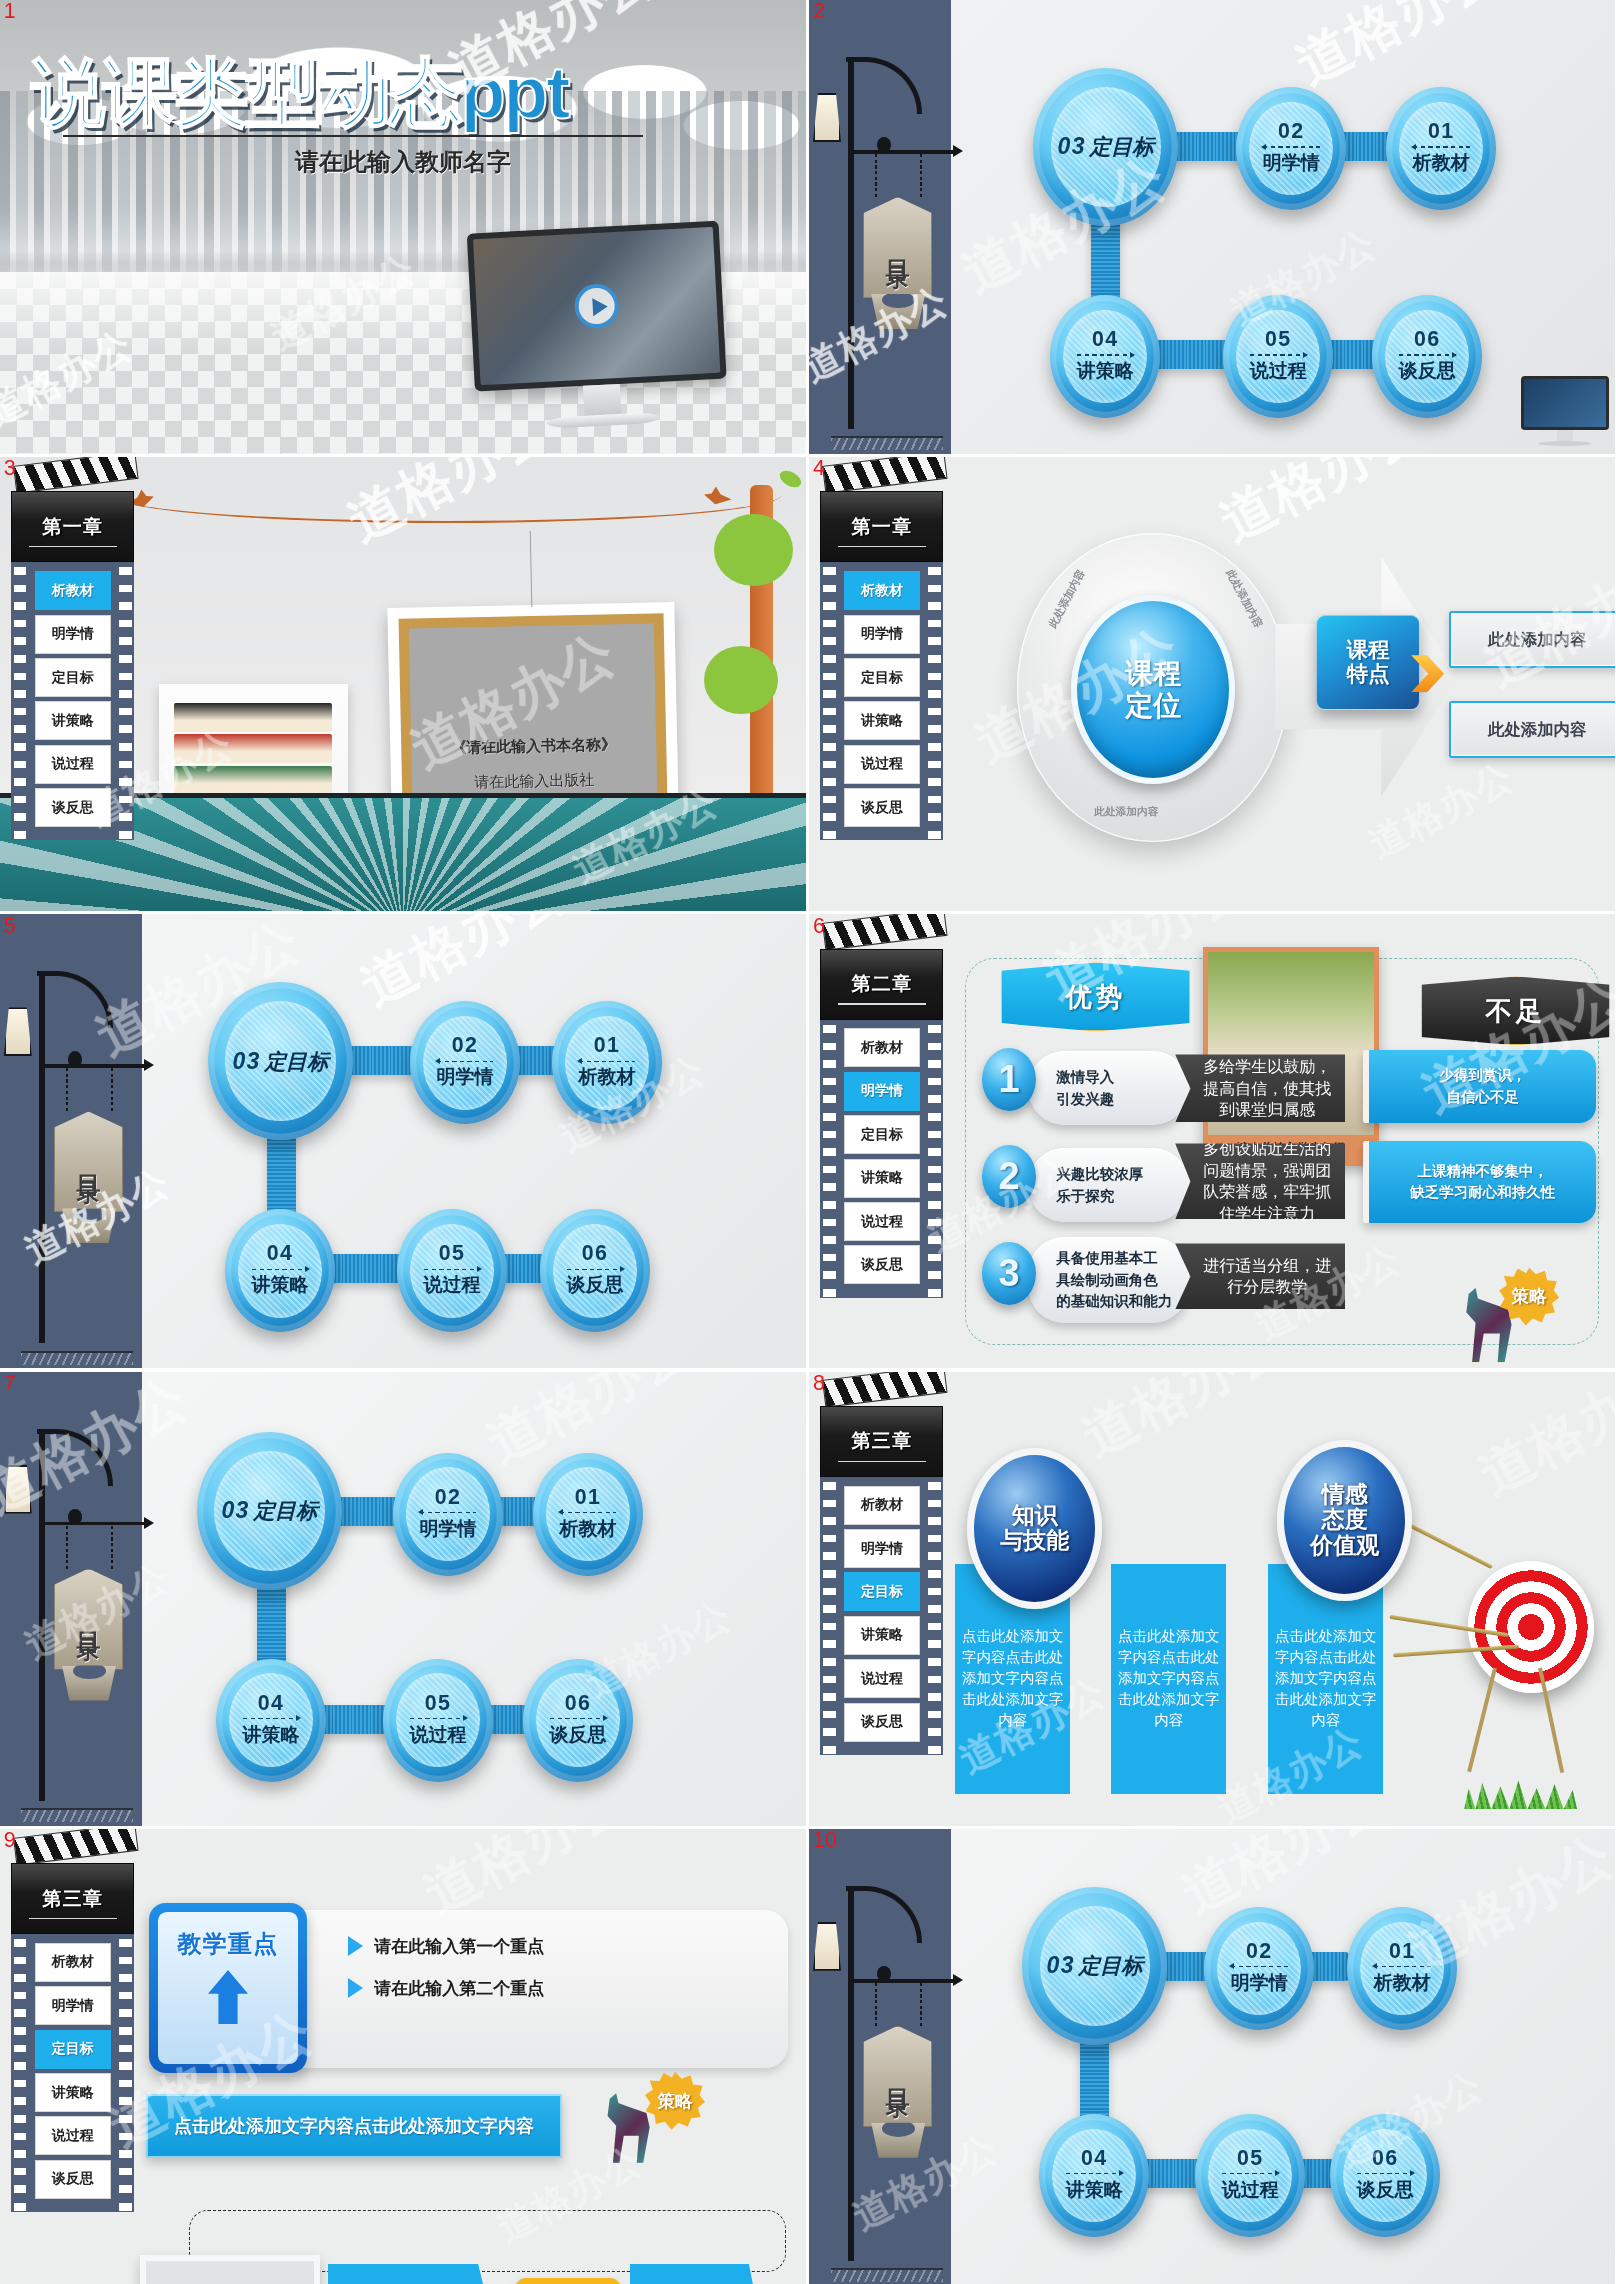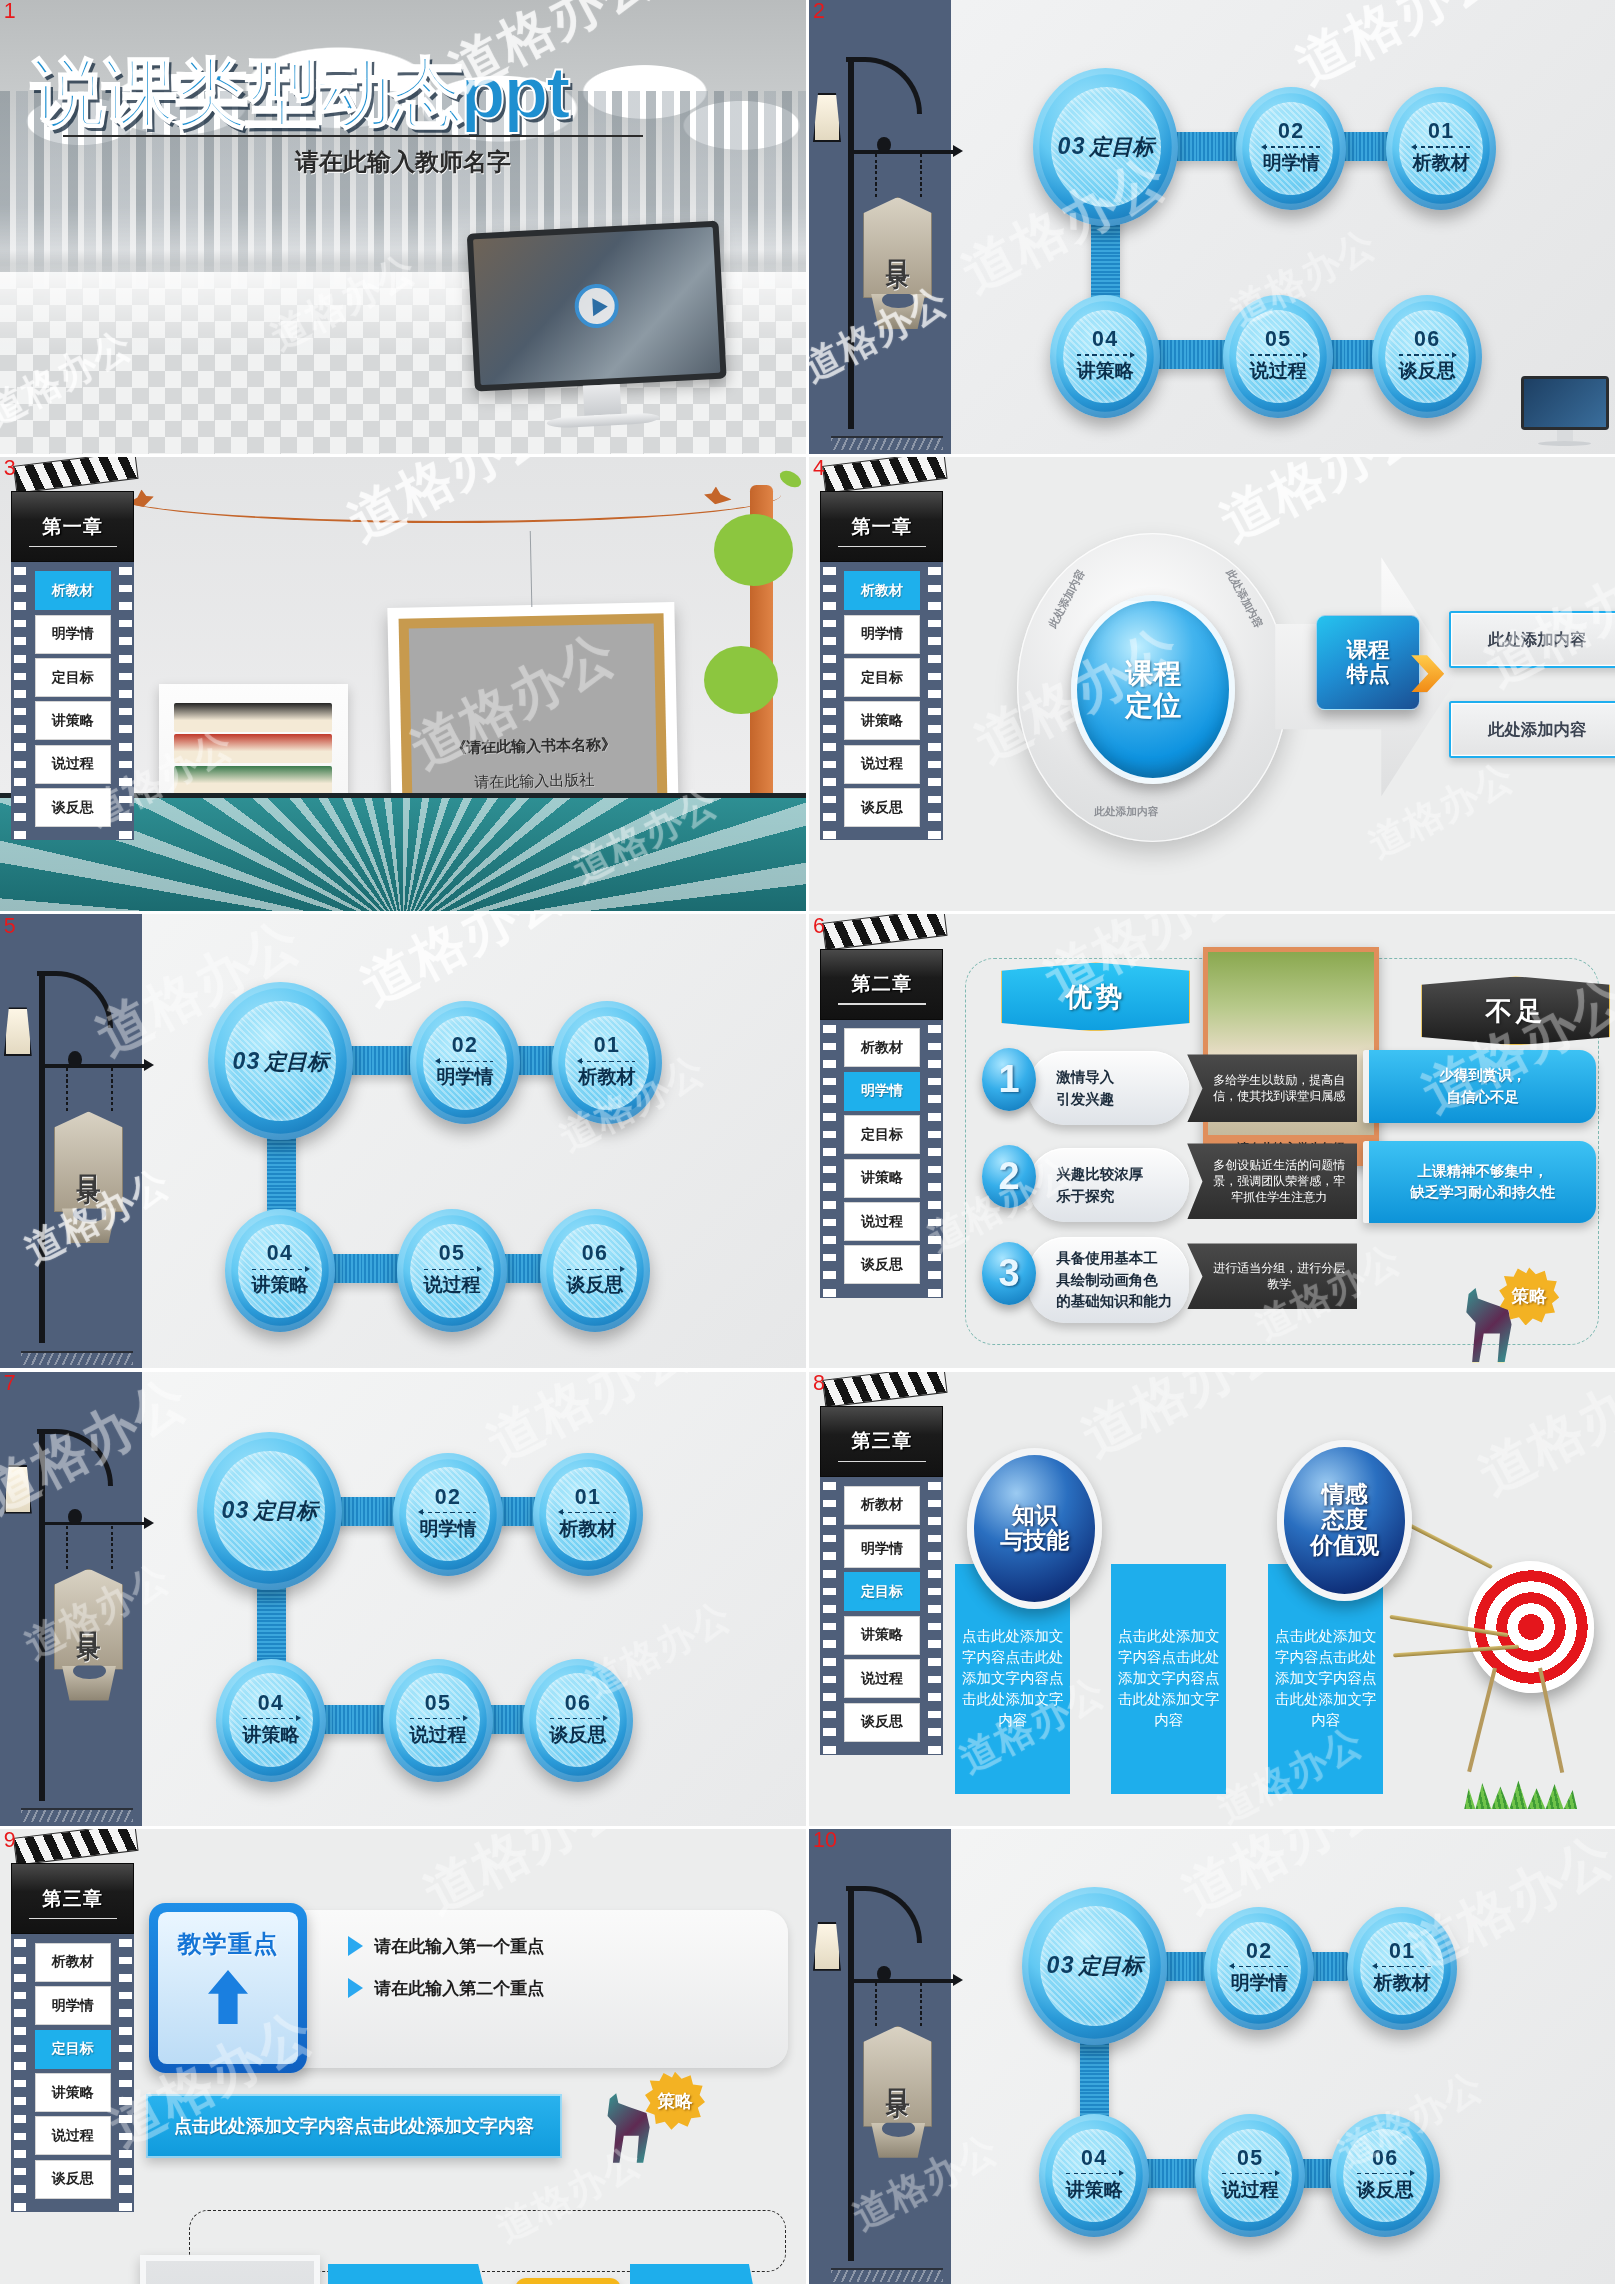--- a/index.html
+++ b/index.html
@@ -345,25 +345,25 @@
   }
   .s6 .advbox {
     position:absolute; left:219px; width:161px; height:74px; border-radius:37px;
     background: linear-gradient(#fdfdfd,#dfe3e8);
     box-shadow:0 5px 10px rgba(0,0,0,.2), inset 0 1.3px 0 #fff;
     display:flex; flex-direction:column; align-items:flex-start; justify-content:center;
     padding-left:28px; gap:2.5px;
   }
   .s6 .advbox div { font-size:14.5px; font-weight:bold; color:#1b2b3b; }
   .s6 .mid {
-    position:absolute; left:378px; width:170px;
+    position:absolute; left:366px; width:170px;
     background: linear-gradient(#4a4a4a,#2d2d2d);
     clip-path: polygon(0 0, 100% 0, 100% 100%, 0 100%, 9% 50%);
     display:flex; align-items:center; justify-content:center; text-align:center;
-    color:#fff; font-size:12px; line-height:1.35; padding:6.3px 8.8px 6.3px 23px;
+    color:#fff; font-size:16px; line-height:1.35; padding:6.3px 8.8px 6.3px 23px;
   }
   .s6 .lackbox {
     position:absolute; left:554px; width:233px;
     background: linear-gradient(#3dc2f4,#0d93d8);
     box-shadow:0 5px 10px rgba(0,0,0,.22);
     border-left:6.3px solid #f2f2f2;
     display:flex; flex-direction:column; align-items:center; justify-content:center;
     color:#fff; font-size:14.5px; font-weight:bold; line-height:1.5; text-align:center;
     text-shadow:0.6px 0.6px 1.3px rgba(0,50,90,.5);
     border-radius:2.5px 16.4px 16.4px 2.5px;

